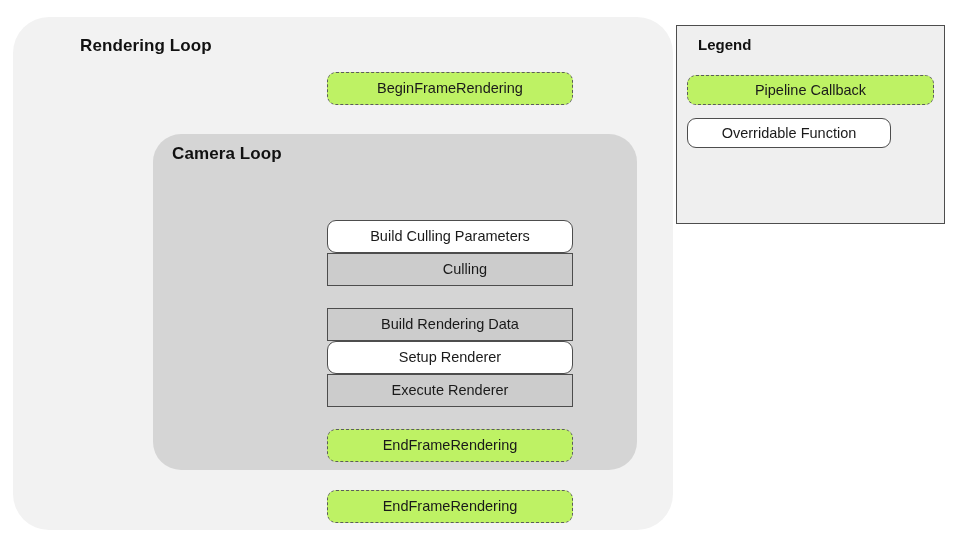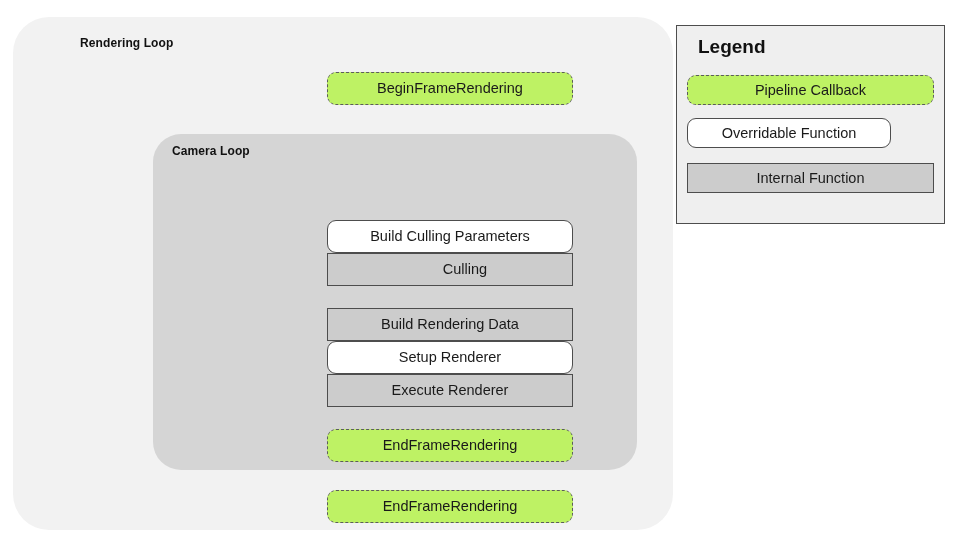--- a/index.html
+++ b/index.html
@@ -40,21 +40,21 @@
     top: 134px;
     width: 484px;
     height: 336px;
     background: #d5d5d5;
     border-radius: 28px;
     box-sizing: border-box;
   }
 
   .group-title {
     position: absolute;
-    font-size: 12px;
+    font-size: 17px;
     font-weight: bold;
     color: #111111;
     letter-spacing: 0.1px;
     white-space: nowrap;
   }
   .outer-title { left: 80px; top: 36px; }
   .inner-title { left: 172px; top: 144px; }
 
   
   .node {
@@ -101,21 +101,21 @@
     width: 269px;
     height: 199px;
     background: #efefef;
     border: 1.3px solid #4d4d4d;
     box-sizing: border-box;
   }
   .legend-title {
     position: absolute;
     left: 698px;
     top: 36px;
-    font-size: 19px;
+    font-size: 15px;
     font-weight: bold;
     color: #111111;
   }
   .legend-item {
     position: absolute;
     left: 687px;
     width: 247px;
     height: 30px;
     box-sizing: border-box;
     display: flex;
@@ -158,15 +158,14 @@
   <div class="node callback" style="top:490px;">EndFrameRendering</div>
 
   <div class="legend"></div>
 
   <div class="legend-title">Legend</div>
 
   <div class="legend-item callback node" style="left:687px; top:75px; width:247px; height:30px;">Pipeline Callback</div>
 
   <div class="legend-item overridable node" style="left:687px; top:118px; width:204px; height:30px;">Overridable Function</div>
 
-  <div class="legend-item internal node" style="left:687px; top:163px; width:247px; height:30px;">Internal Function</div>
 
 </div>
 
 </body></html>

